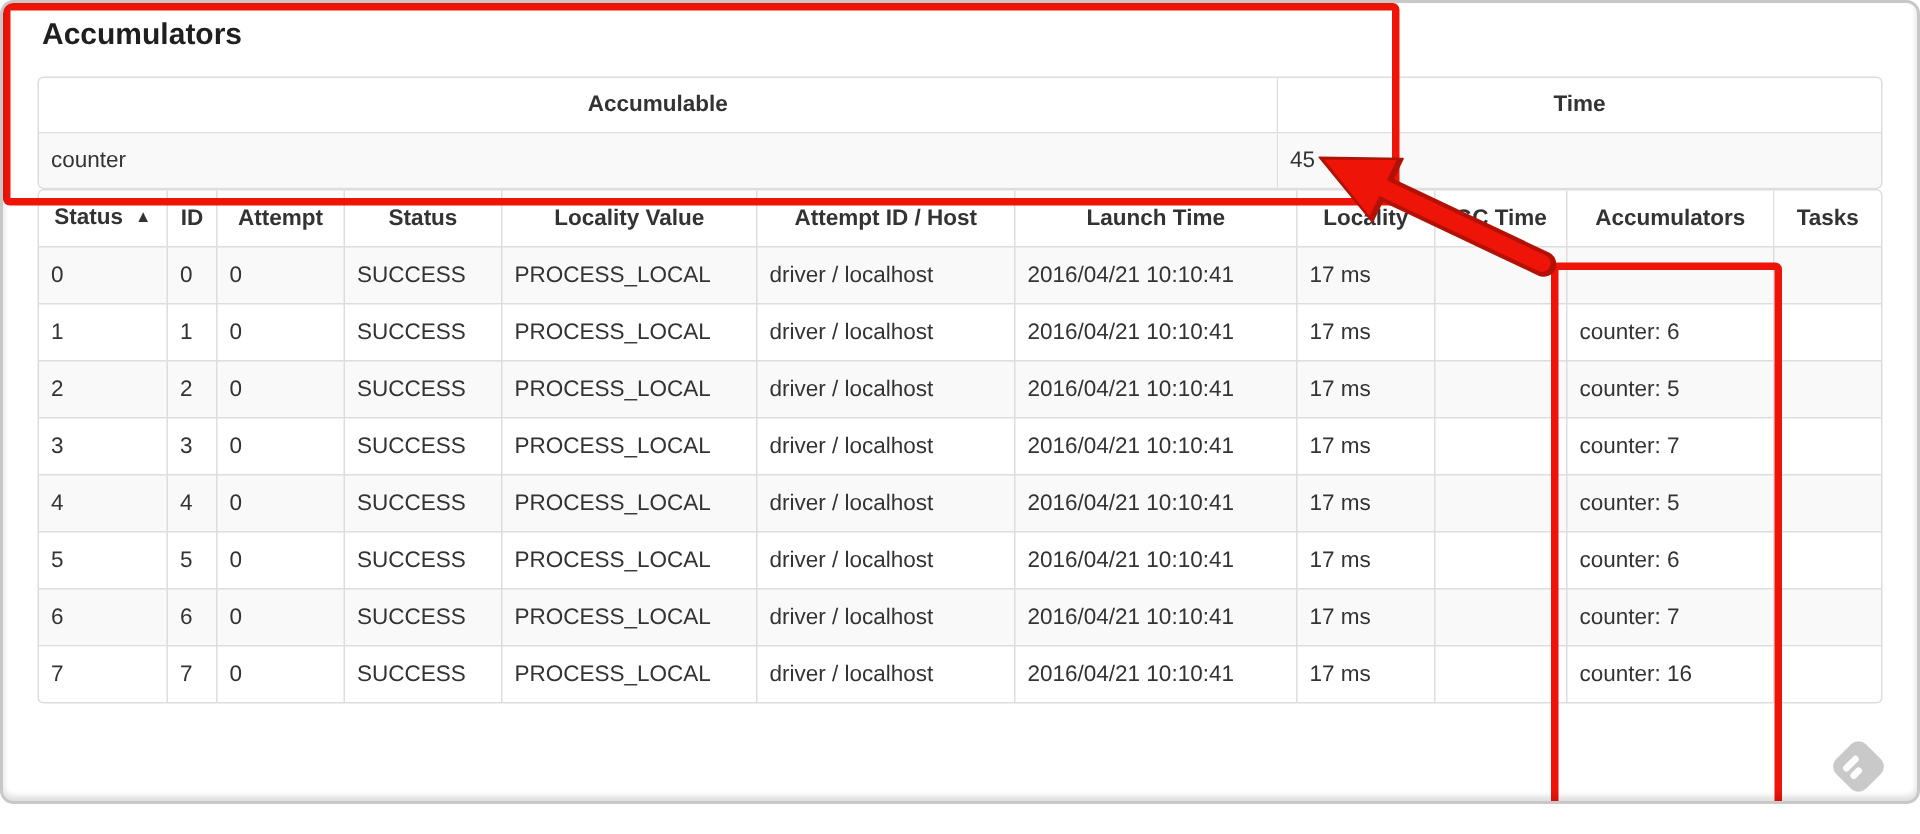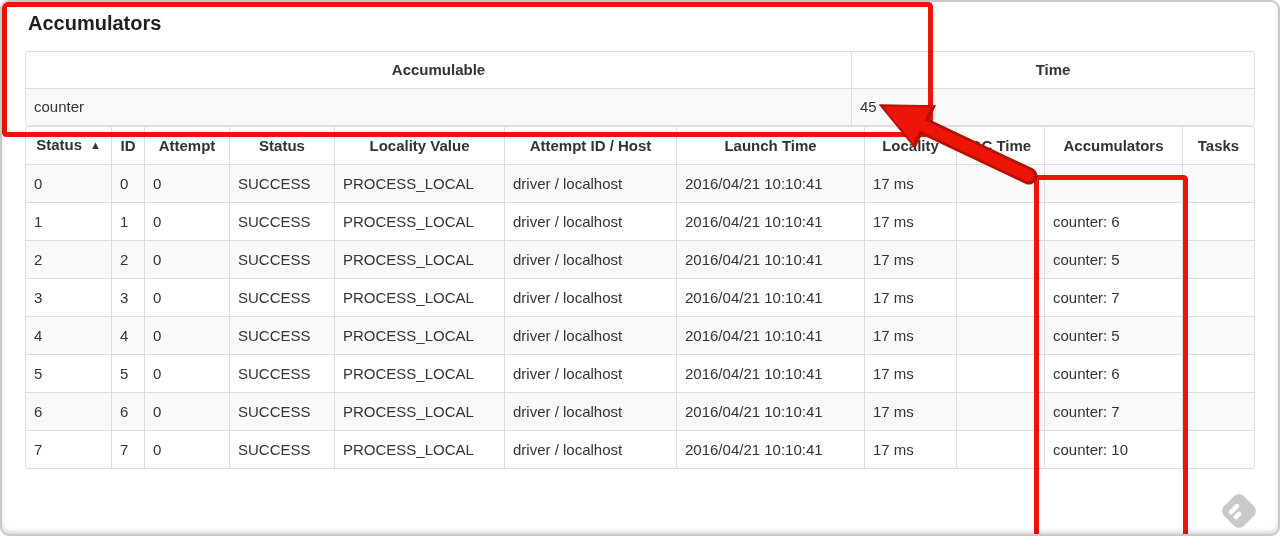--- a/index.html
+++ b/index.html
@@ -191,21 +191,21 @@
         <tr>
           <td>7</td>
           <td>7</td>
           <td>0</td>
           <td>SUCCESS</td>
           <td>PROCESS_LOCAL</td>
           <td>driver / localhost</td>
           <td>2016/04/21 10:10:41</td>
           <td>17 ms</td>
           <td></td>
-          <td>counter: 10</td>
+          <td>counter: 16</td>
           <td></td>
         </tr>
       </tbody>
     </table>
   </div>
 
   <svg class="overlay" viewBox="0 0 1280 556">
 
     <g>
       <rect x="-14" y="-14" width="28" height="28" rx="7" transform="translate(1239,511) rotate(45)" fill="var(--watermark-gray,#c9c9c9)"></rect>

